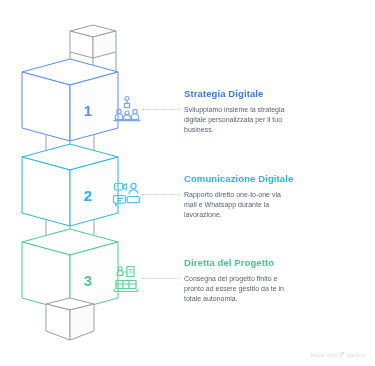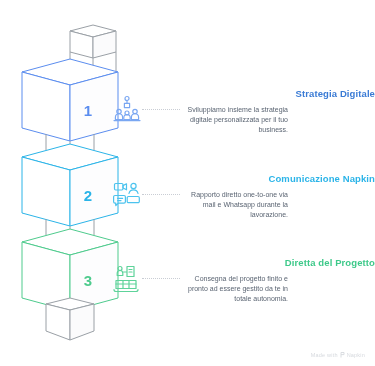--- a/index.html
+++ b/index.html
@@ -72,21 +72,20 @@
   .step-connector {
     flex: 0 0 38px;
     height: 1px;
     margin-top: 21px;
     border-top: 1px dotted #c9cdd4;
   }
 
   .step-text {
     flex: 1 1 auto;
     padding-left: 4px;
-    text-align: right;
   }
 
   .step-title {
     font-size: 9.5px;
     font-weight: 700;
     line-height: 12px;
     margin: 0 0 5px 0;
     letter-spacing: 0.1px;
   }
 
@@ -229,21 +228,21 @@
             <path d="M3,16.5 h9 a1.4,1.4 0 0 1 1.4,1.4 v4.8 a1.4,1.4 0 0 1 -1.4,1.4 h-5.6 l-2.6,2.4 v-2.4 h-0.8 a1.4,1.4 0 0 1 -1.4,-1.4 v-4.8 a1.4,1.4 0 0 1 1.4,-1.4 z"></path>
             <line x1="5.6" y1="19.4" x2="10.6" y2="19.4"></line>
             <line x1="5.6" y1="21.6" x2="9" y2="21.6"></line>
 
             <path d="M16.5,17.5 h9.5 a1.3,1.3 0 0 1 1.3,1.3 v3.6 a1.3,1.3 0 0 1 -1.3,1.3 h-9.5 a1.3,1.3 0 0 1 -1.3,-1.3 v-3.6 a1.3,1.3 0 0 1 1.3,-1.3 z"></path>
           </g>
         </svg>
       </div>
       <div class="step-connector"></div>
       <div class="step-text">
-        <h3 class="step-title" style="color:#2bb4e8">Comunicazione Napkin</h3>
+        <h3 class="step-title" style="color:#2bb4e8">Comunicazione Digitale</h3>
         <p class="step-desc">Rapporto diretto one-to-one via mail e Whatsapp durante la lavorazione.</p>
       </div>
     </div>
 
     <div class="step-row s3">
       <div class="step-icon">
         <svg width="30" height="32" viewBox="0 0 30 32">
           <g stroke="#5ed39a" stroke-width="1.2" fill="none" stroke-linecap="round" stroke-linejoin="round">
 
             <circle cx="8" cy="5.5" r="2"></circle>

